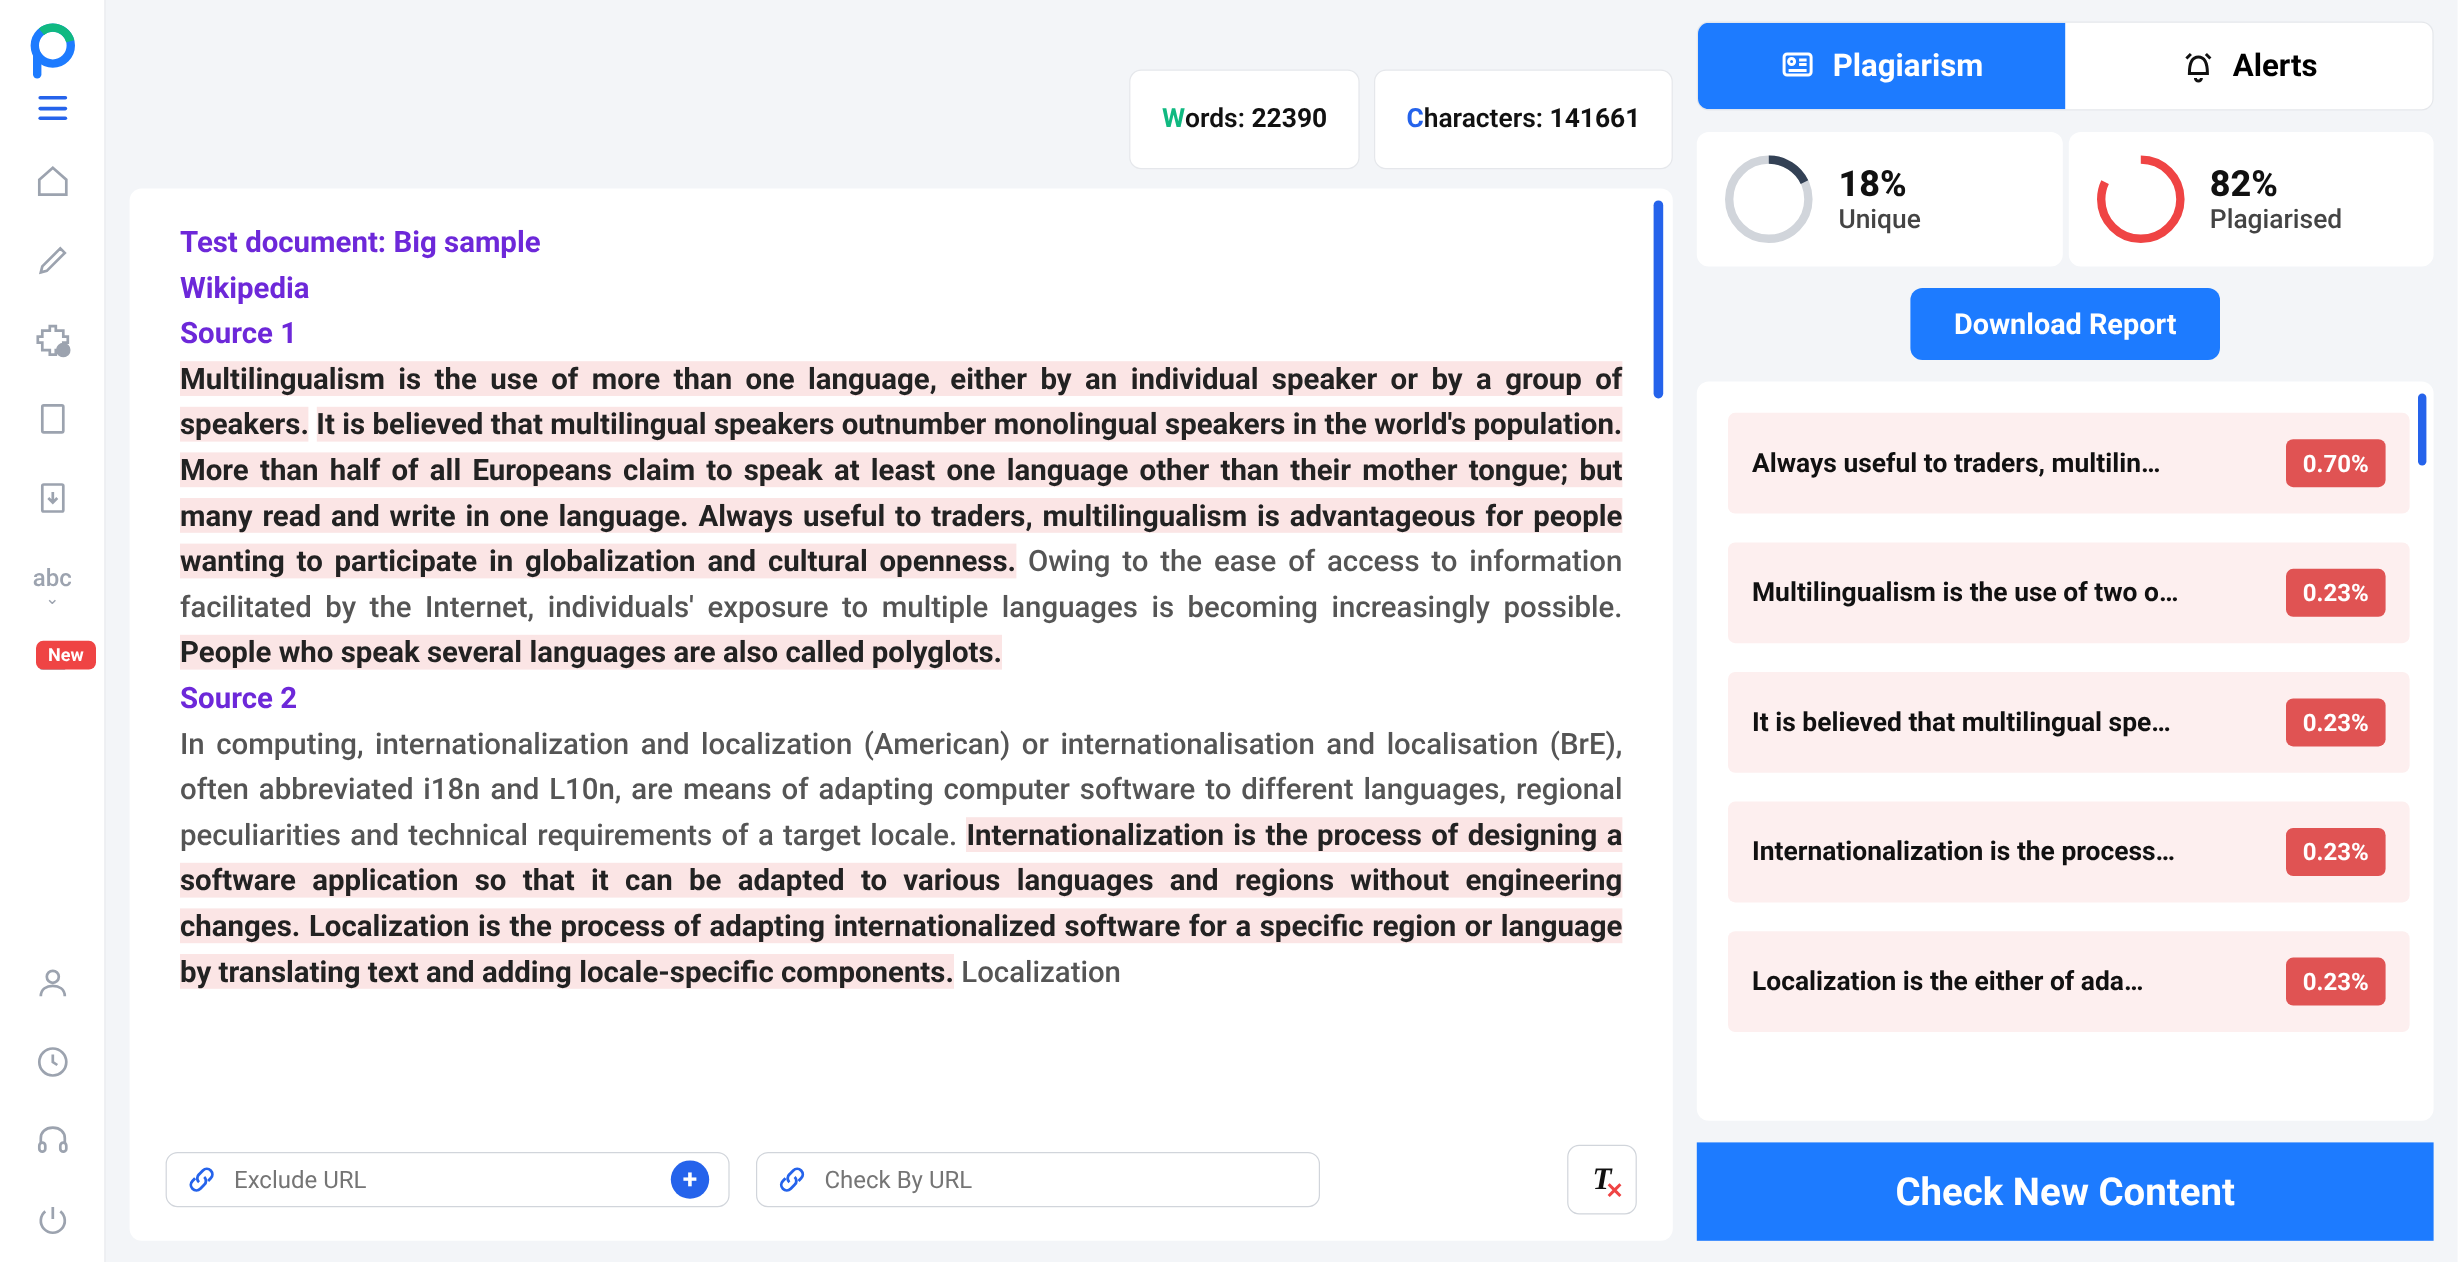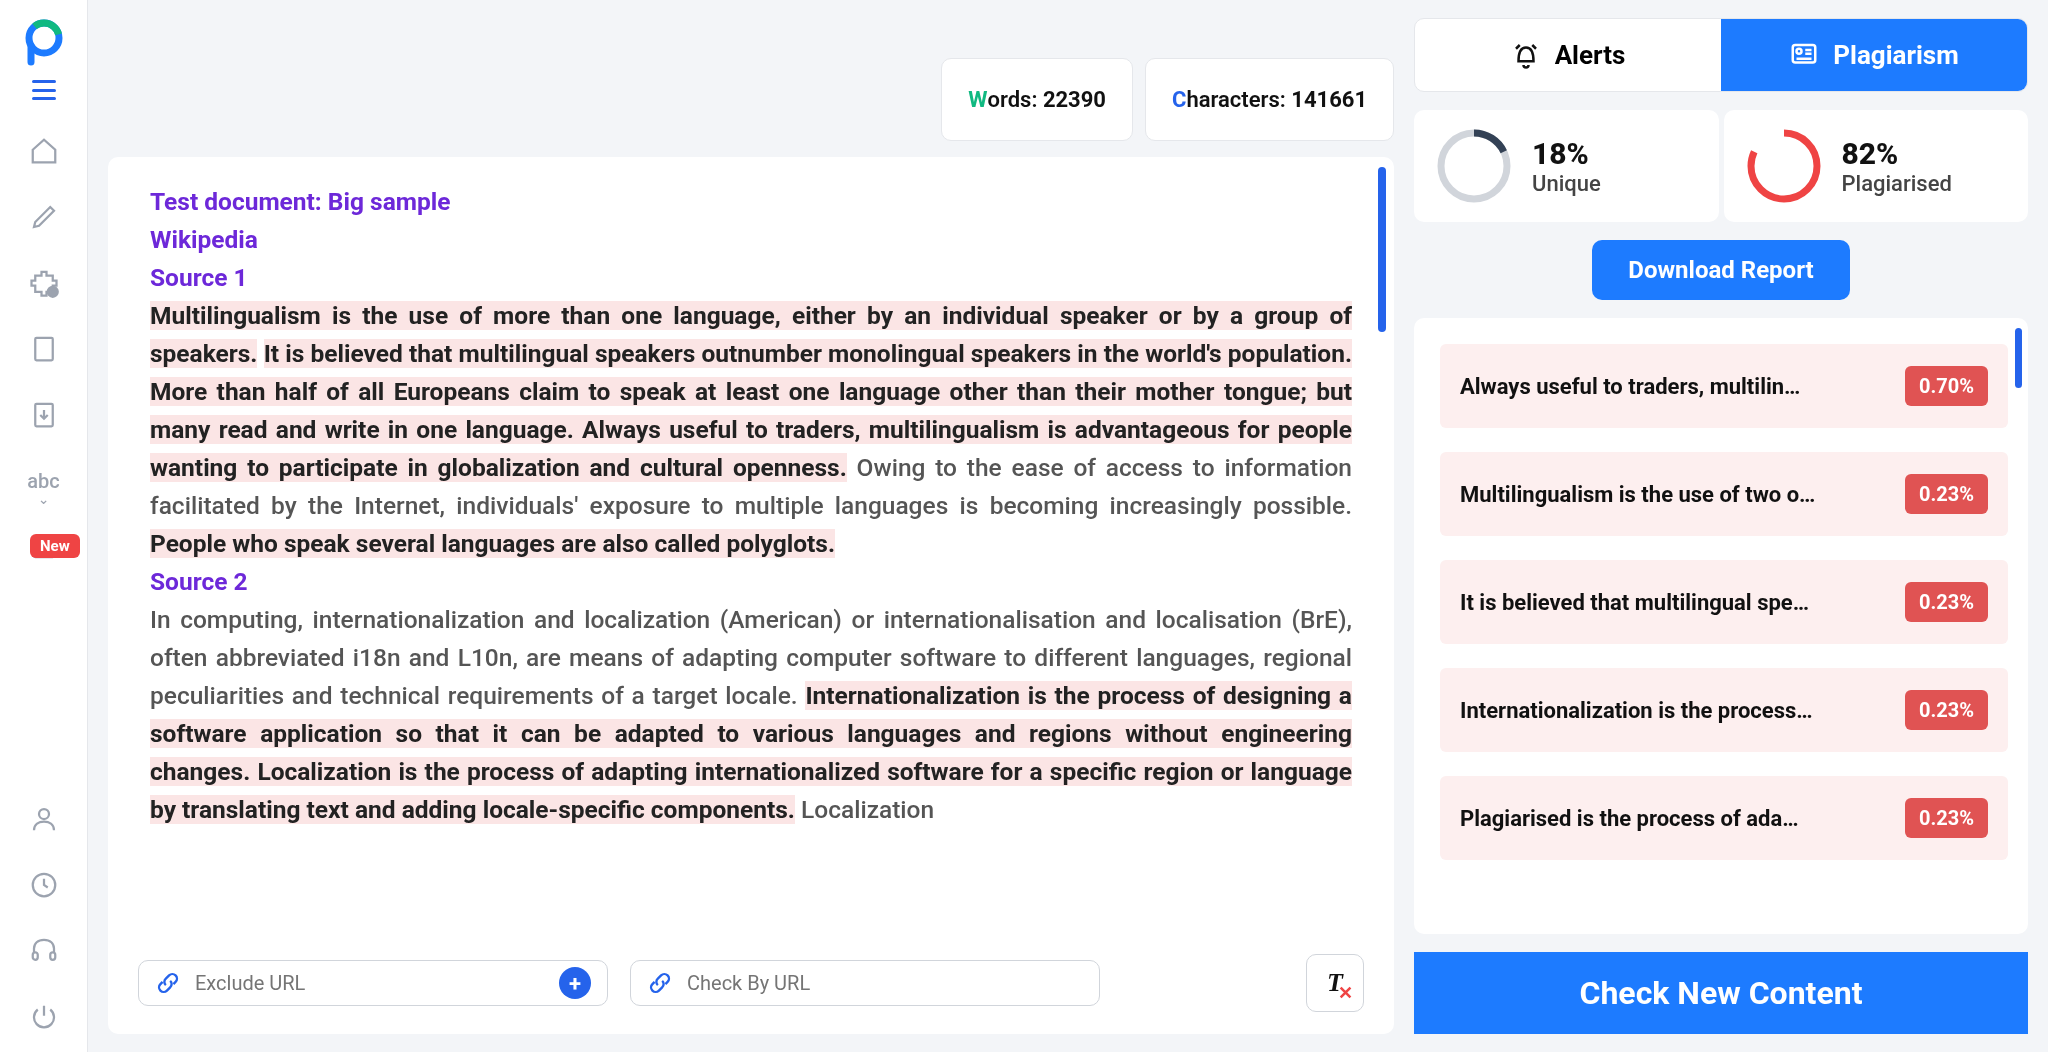--- a/index.html
+++ b/index.html
@@ -183,37 +183,37 @@
       <div class="clear-btn">
           <span style="font-style:italic;font-family:serif">T</span>
           <span class="x">✕</span>
         </div>
     </div>
   </div>
 </div>
 
 <div class="right">
   <div class="tabs">
-    <div class="tab">
-      <svg viewBox="0 0 24 24" fill="none" stroke="#111" stroke-width="2">
-          <path d="M6 17 C6 10 8 6 12 6 C16 6 18 10 18 17 Z"></path>
-          <path d="M10 20 A2 2 0 0 0 14 20"></path>
-          <path d="M4 7 L7 4 M20 7 L17 4"></path>
-        </svg>
-      <span>Alerts</span>
-    </div>
     <div class="tab active">
       <svg viewBox="0 0 24 24" fill="none" stroke="currentColor" stroke-width="2">
           <rect x="3" y="4" width="18" height="14" rx="2"></rect>
           <circle cx="8" cy="9" r="2"></circle>
           <line x1="13" y1="8" x2="18" y2="8"></line>
           <line x1="13" y1="11" x2="18" y2="11"></line>
           <line x1="6" y1="15" x2="18" y2="15"></line>
         </svg>
       <span>Plagiarism</span>
+    </div>
+    <div class="tab">
+      <svg viewBox="0 0 24 24" fill="none" stroke="#111" stroke-width="2">
+          <path d="M6 17 C6 10 8 6 12 6 C16 6 18 10 18 17 Z"></path>
+          <path d="M10 20 A2 2 0 0 0 14 20"></path>
+          <path d="M4 7 L7 4 M20 7 L17 4"></path>
+        </svg>
+      <span>Alerts</span>
     </div>
   </div>
 
   <div class="gauges">
     <div class="gauge-card">
       <div class="gauge-ring"><svg viewBox="0 0 80 80">
             <circle cx="40" cy="40" r="33" fill="none" stroke="#d1d5db" stroke-width="7"></circle>
             <circle cx="40" cy="40" r="33" fill="none" stroke="#334155" stroke-width="7" stroke-dasharray="37 300" transform="rotate(-90 40 40)"></circle>
           </svg></div>
       <div class="gauge-text">
@@ -249,19 +249,19 @@
       </div>
     <div class="result-row">
         <span class="txt">It is believed that multilingual spe…</span>
         <span class="pct-badge">0.23%</span>
       </div>
     <div class="result-row">
         <span class="txt">Internationalization is the process…</span>
         <span class="pct-badge">0.23%</span>
       </div>
     <div class="result-row">
-        <span class="txt">Plagiarised is the process of ada…</span>
+        <span class="txt">Localization is the either of ada…</span>
         <span class="pct-badge">0.23%</span>
       </div>
   </div>
 
   <button class="check-btn">Check New Content</button>
 </div>
 
 </body></html>

